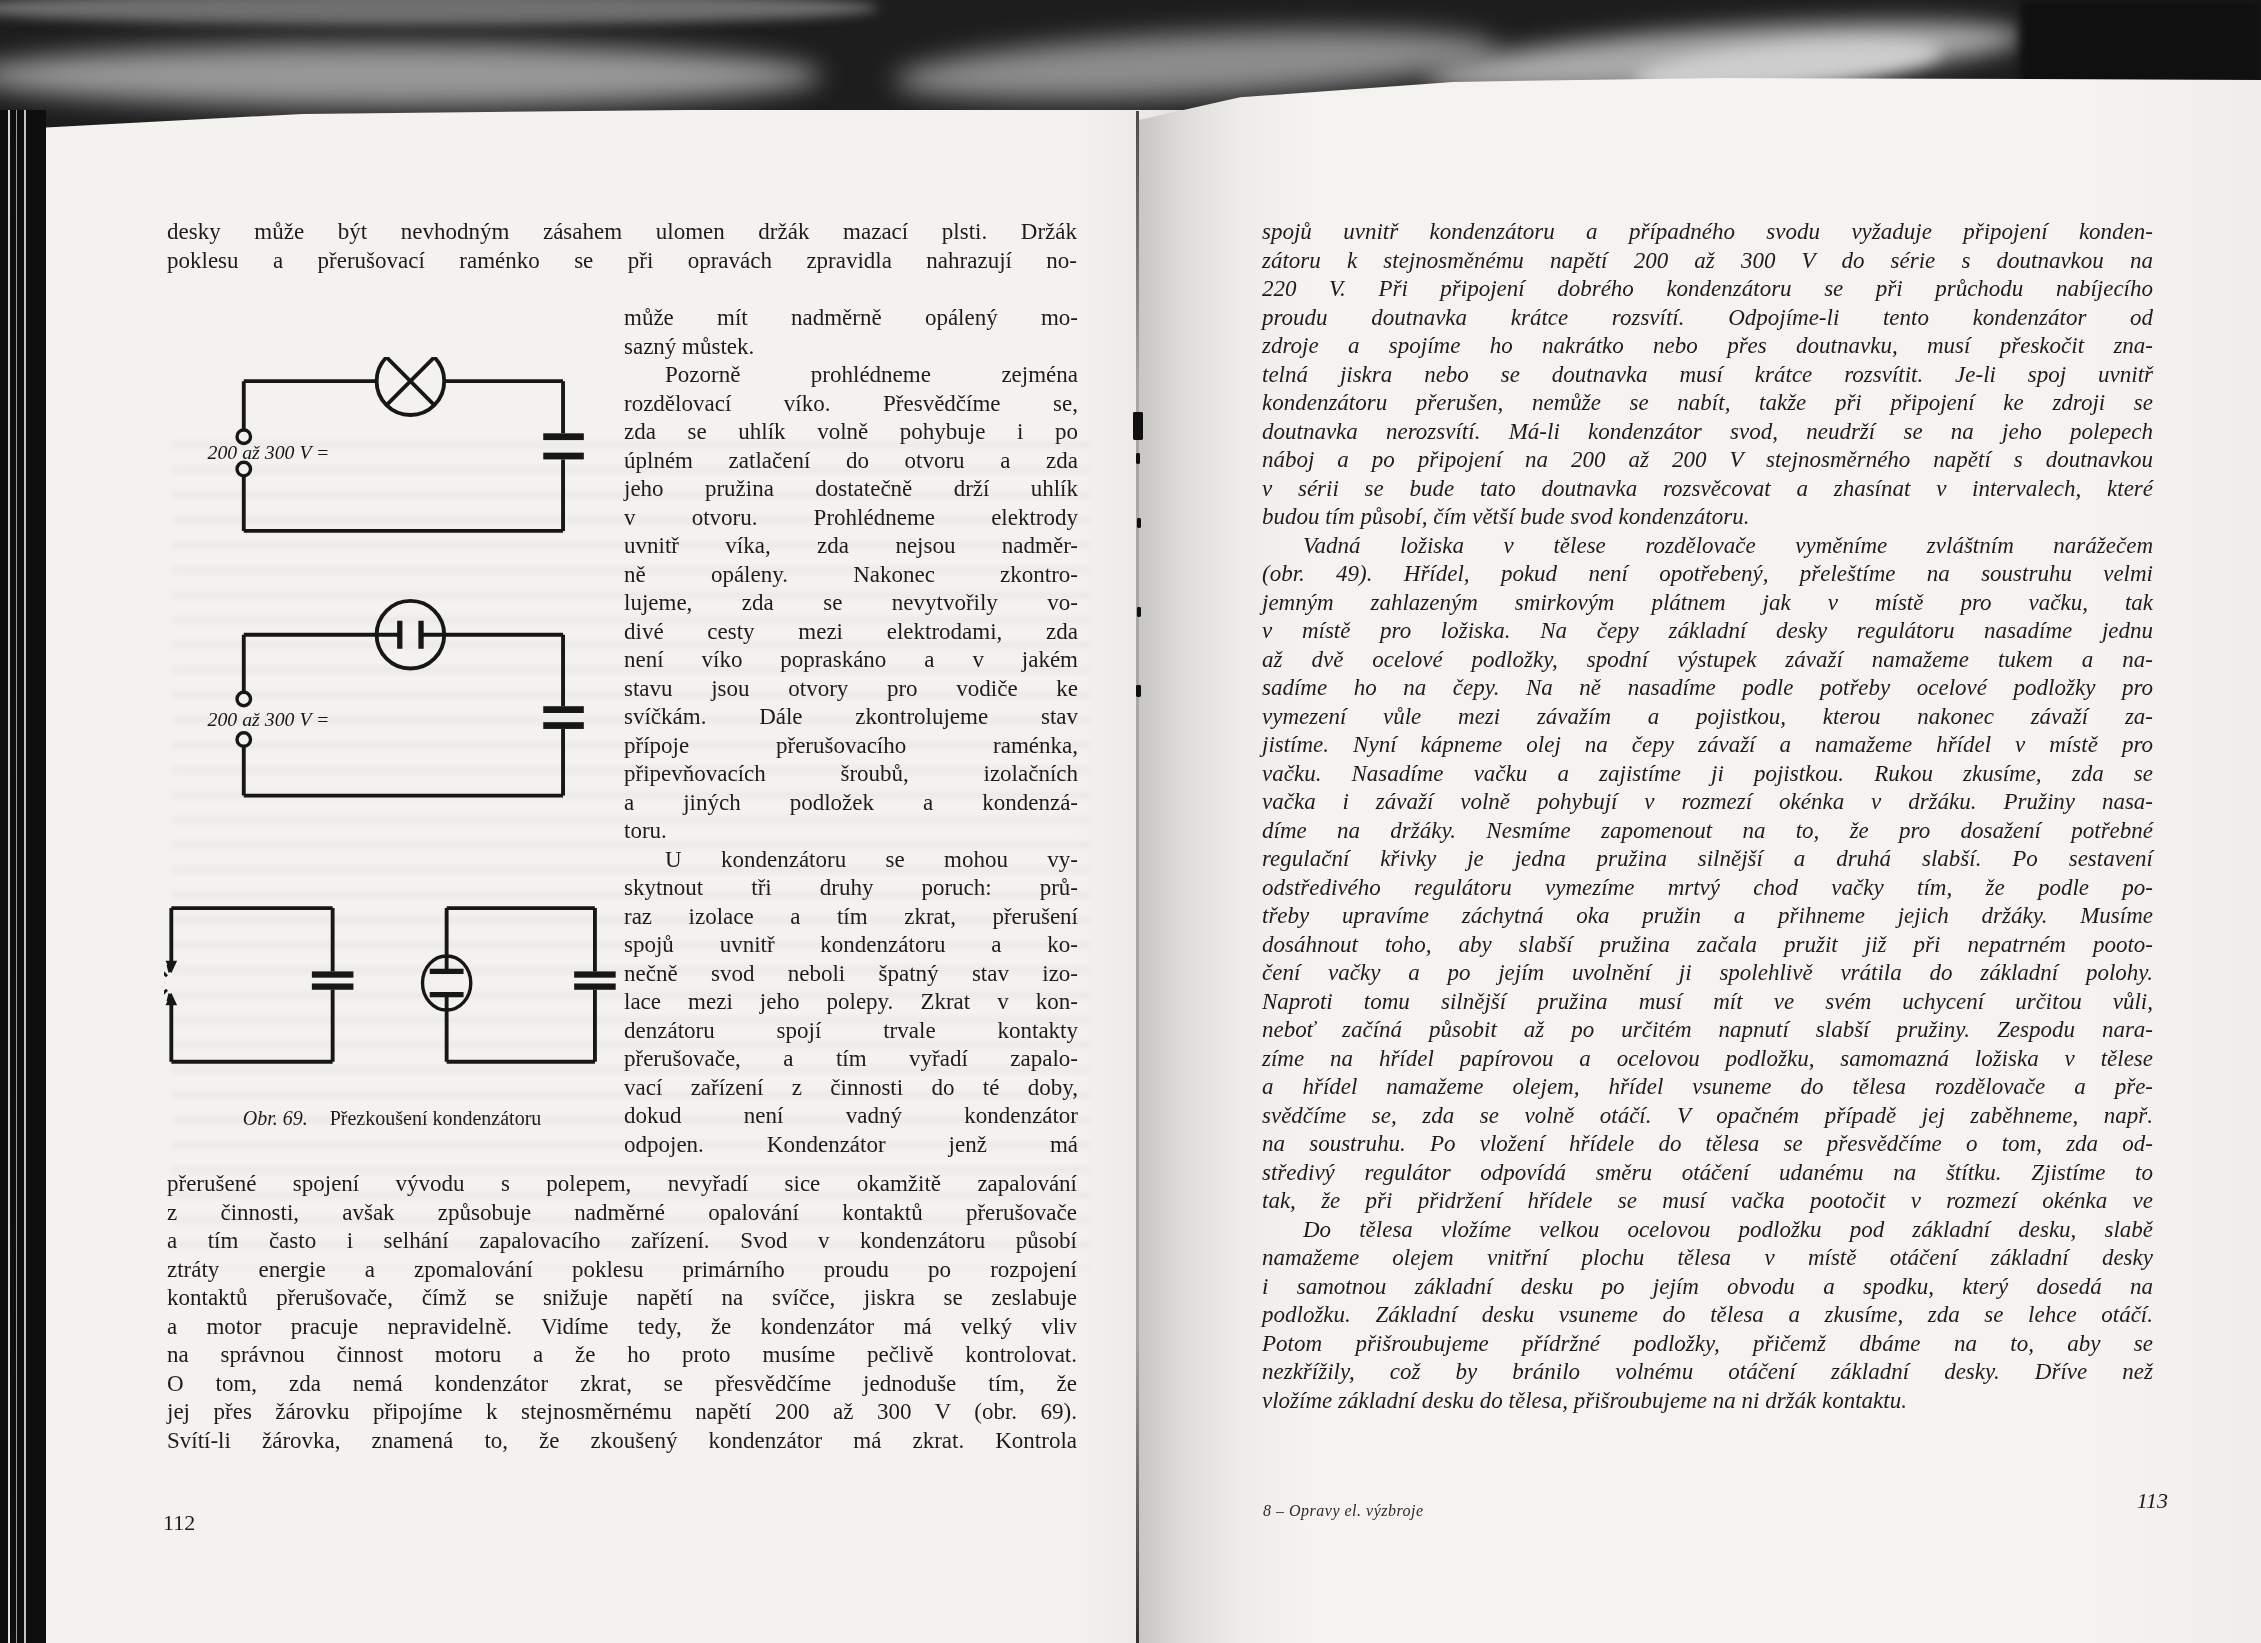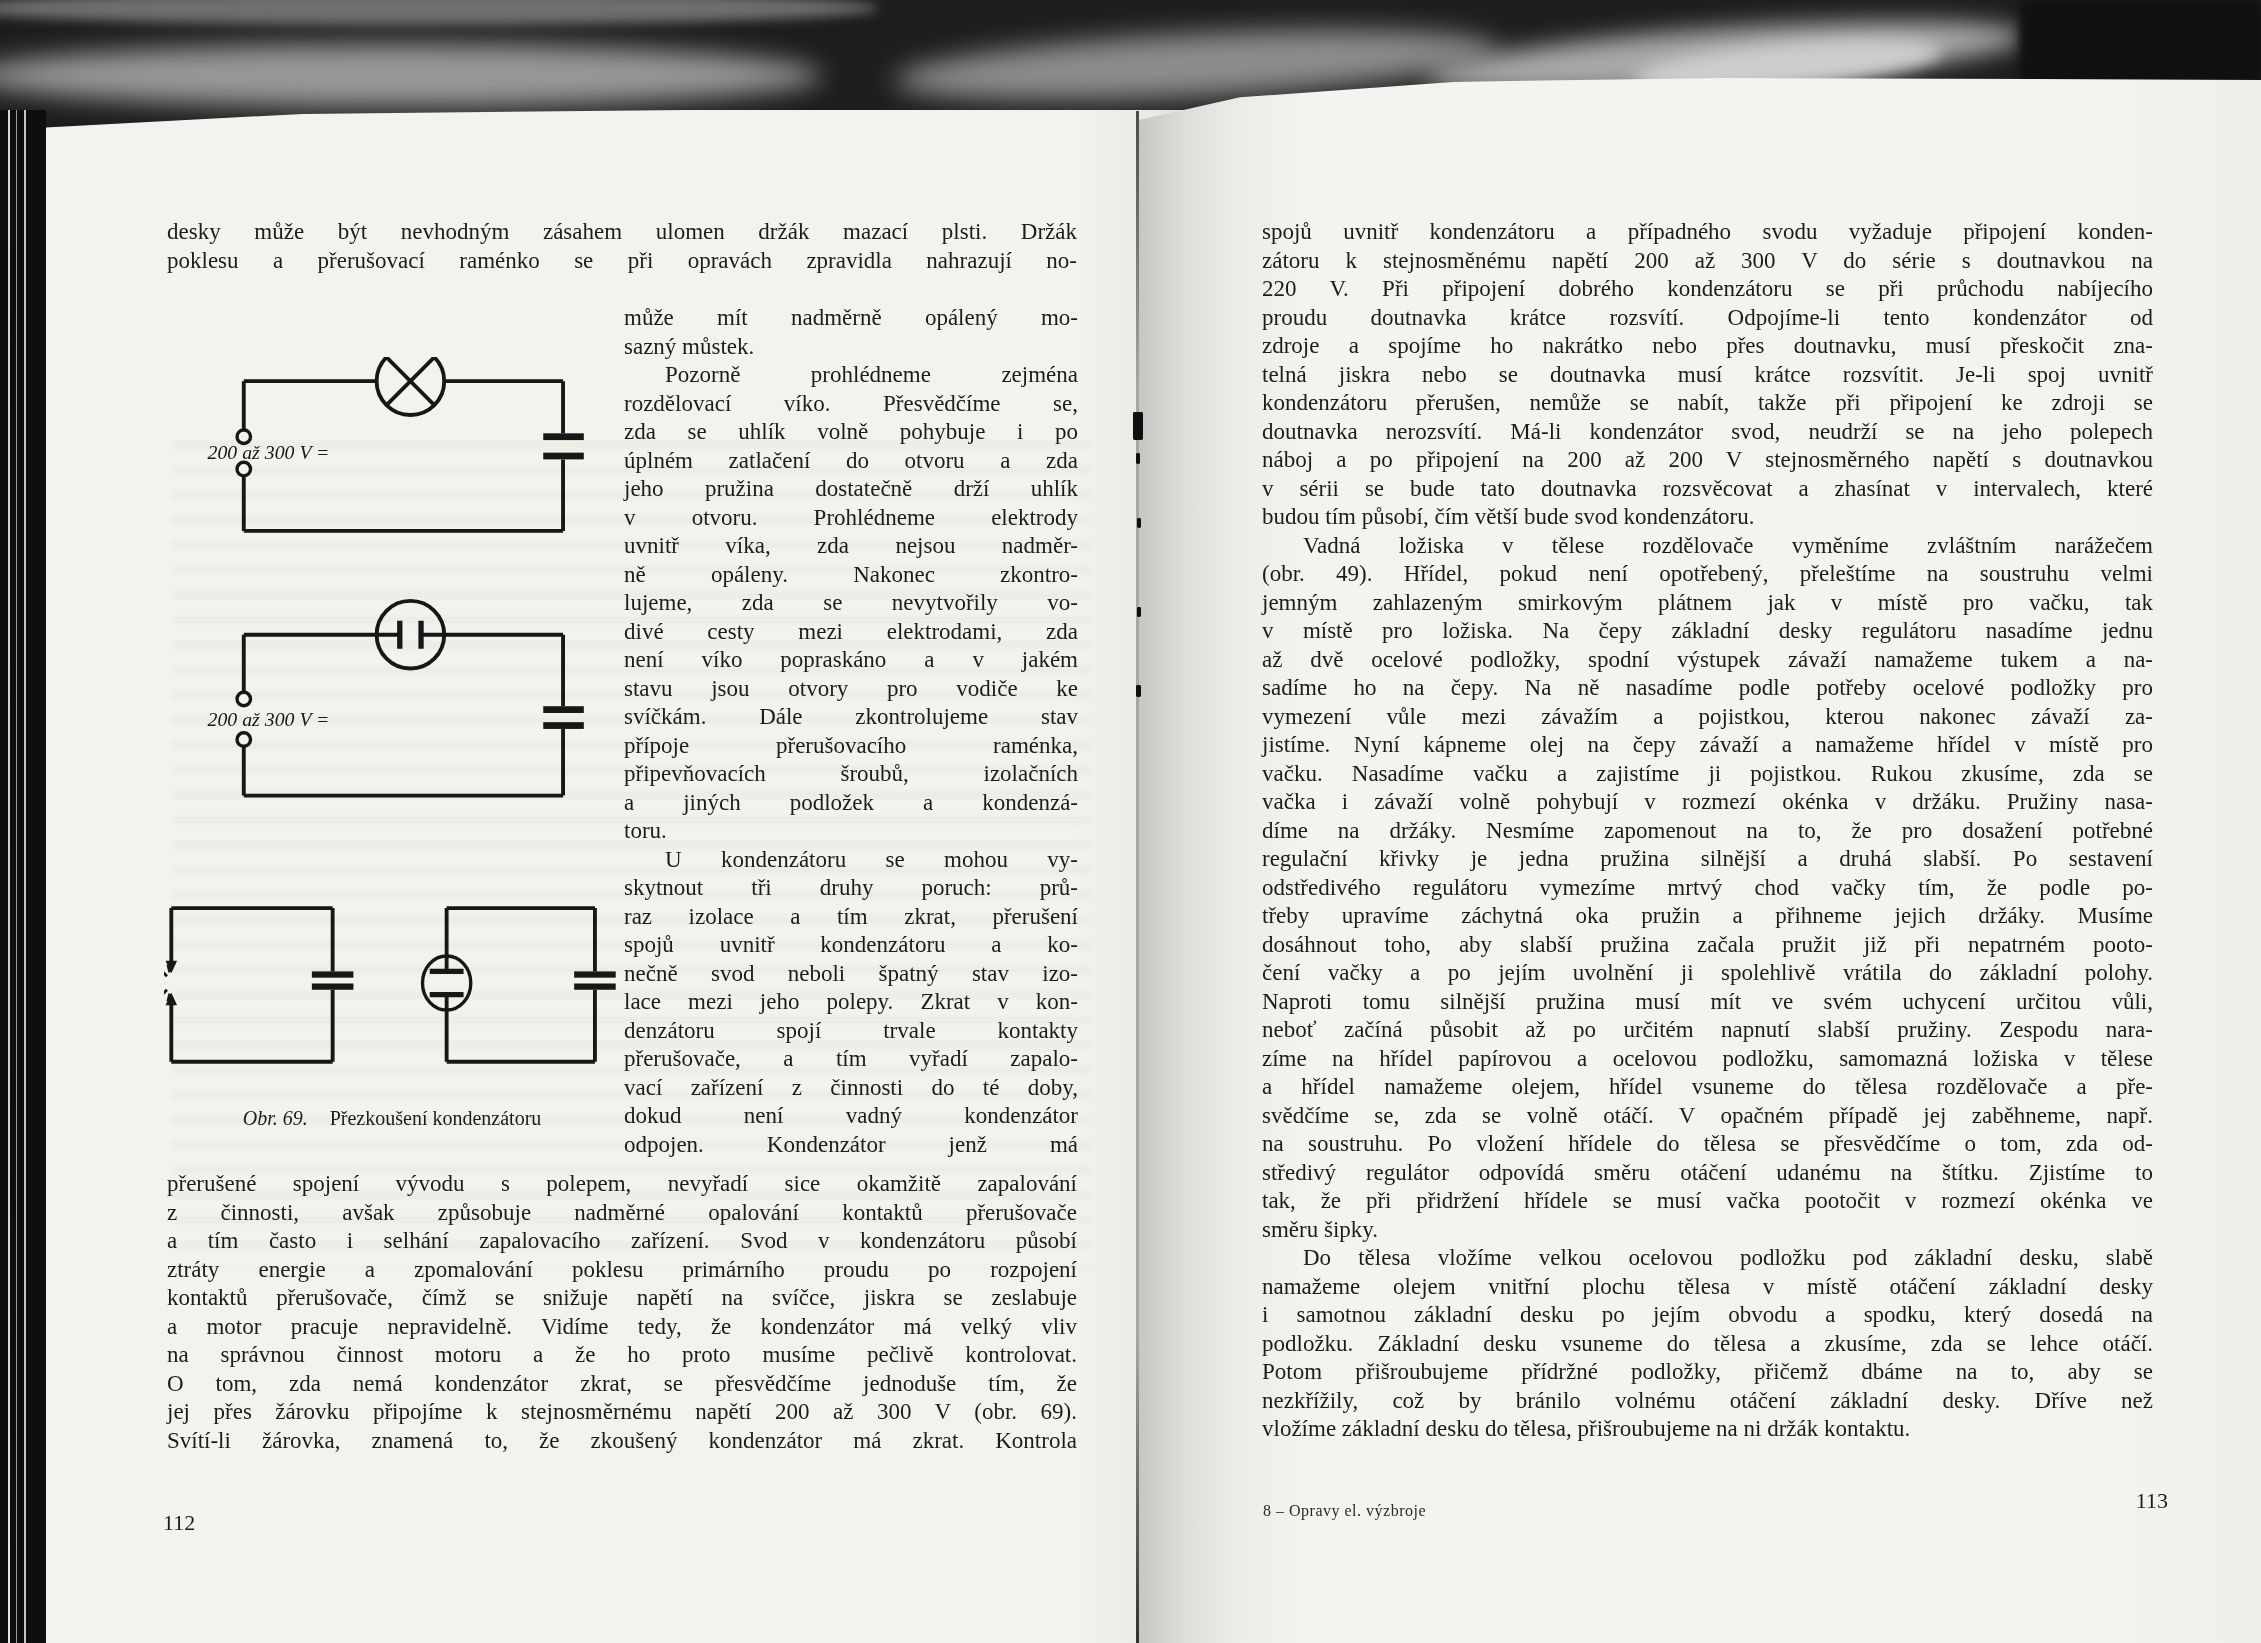--- a/index.html
+++ b/index.html
@@ -17,20 +17,21 @@
   
   #page-left{
     position:absolute;left:46px;top:110px;width:1166px;height:1533px;
     background:linear-gradient(90deg,#f3f2ee 0%,#f3f2ee 88%,#eae9e5 95%,#d8d7d3 100%);
     clip-path:polygon(0 17.4px,22% 3.9px,55% 0,100% 0,100% 100%,0 100%);
   }
   #page-right{
     position:absolute;left:1139px;top:78px;width:1122px;height:1565px;
     background:linear-gradient(90deg,#c7c6c3 0%,#deddda 4%,#edece8 9%,#f4f3ef 15%,#f4f3ef 85%,#efeeea 100%);
     clip-path:polygon(0 42px,9% 19.3px,28% 3.9px,52% 0,100% 1.9px,100% 100%,0 100%);
+    font-style:italic;
   }
   #gutter-line{position:absolute;left:1136px;top:111px;width:2.9px;height:1532px;
     background:linear-gradient(180deg,rgba(20,20,20,.75) 0%,rgba(40,40,40,.35) 18%,rgba(40,40,40,.35) 80%,rgba(15,15,15,.85) 100%);
     filter:blur(0.5px);}
   .stitch{position:absolute;background:#101010;border-radius:1.4px;}
   
   .textblock{position:absolute;color:#1d1c1a;font-size:23px;line-height:28.5px;}
   .tl{text-align:justify;text-align-last:justify;white-space:normal;}
   .tl.end{text-align-last:left;}
   .tl.ind{text-indent:41px;}
@@ -218,21 +219,20 @@
       <div class="tl">dosáhnout toho, aby slabší pružina začala pružit již při nepatrném pooto-</div>
       <div class="tl">čení vačky a po jejím uvolnění ji spolehlivě vrátila do základní polohy.</div>
       <div class="tl">Naproti tomu silnější pružina musí mít ve svém uchycení určitou vůli,</div>
       <div class="tl">neboť začíná působit až po určitém napnutí slabší pružiny. Zespodu nara-</div>
       <div class="tl">zíme na hřídel papírovou a ocelovou podložku, samomazná ložiska v tělese</div>
       <div class="tl">a hřídel namažeme olejem, hřídel vsuneme do tělesa rozdělovače a pře-</div>
       <div class="tl">svědčíme se, zda se volně otáčí. V opačném případě jej zaběhneme, např.</div>
       <div class="tl">na soustruhu. Po vložení hřídele do tělesa se přesvědčíme o tom, zda od-</div>
       <div class="tl">středivý regulátor odpovídá směru otáčení udanému na štítku. Zjistíme to</div>
       <div class="tl">tak, že při přidržení hřídele se musí vačka pootočit v rozmezí okénka ve</div>
-      <div class="tl end">směru šipky.</div>
       <div class="tl ind">Do tělesa vložíme velkou ocelovou podložku pod základní desku, slabě</div>
       <div class="tl">namažeme olejem vnitřní plochu tělesa v místě otáčení základní desky</div>
       <div class="tl">i samotnou základní desku po jejím obvodu a spodku, který dosedá na</div>
       <div class="tl">podložku. Základní desku vsuneme do tělesa a zkusíme, zda se lehce otáčí.</div>
       <div class="tl">Potom přišroubujeme přídržné podložky, přičemž dbáme na to, aby se</div>
       <div class="tl">nezkřížily, což by bránilo volnému otáčení základní desky. Dříve než</div>
       <div class="tl end">vložíme základní desku do tělesa, přišroubujeme na ni držák kontaktu.</div>
     </div>
 
   <div class="footerline" style="left:124px;top:1424px;">8 – Opravy el. výzbroje</div>

